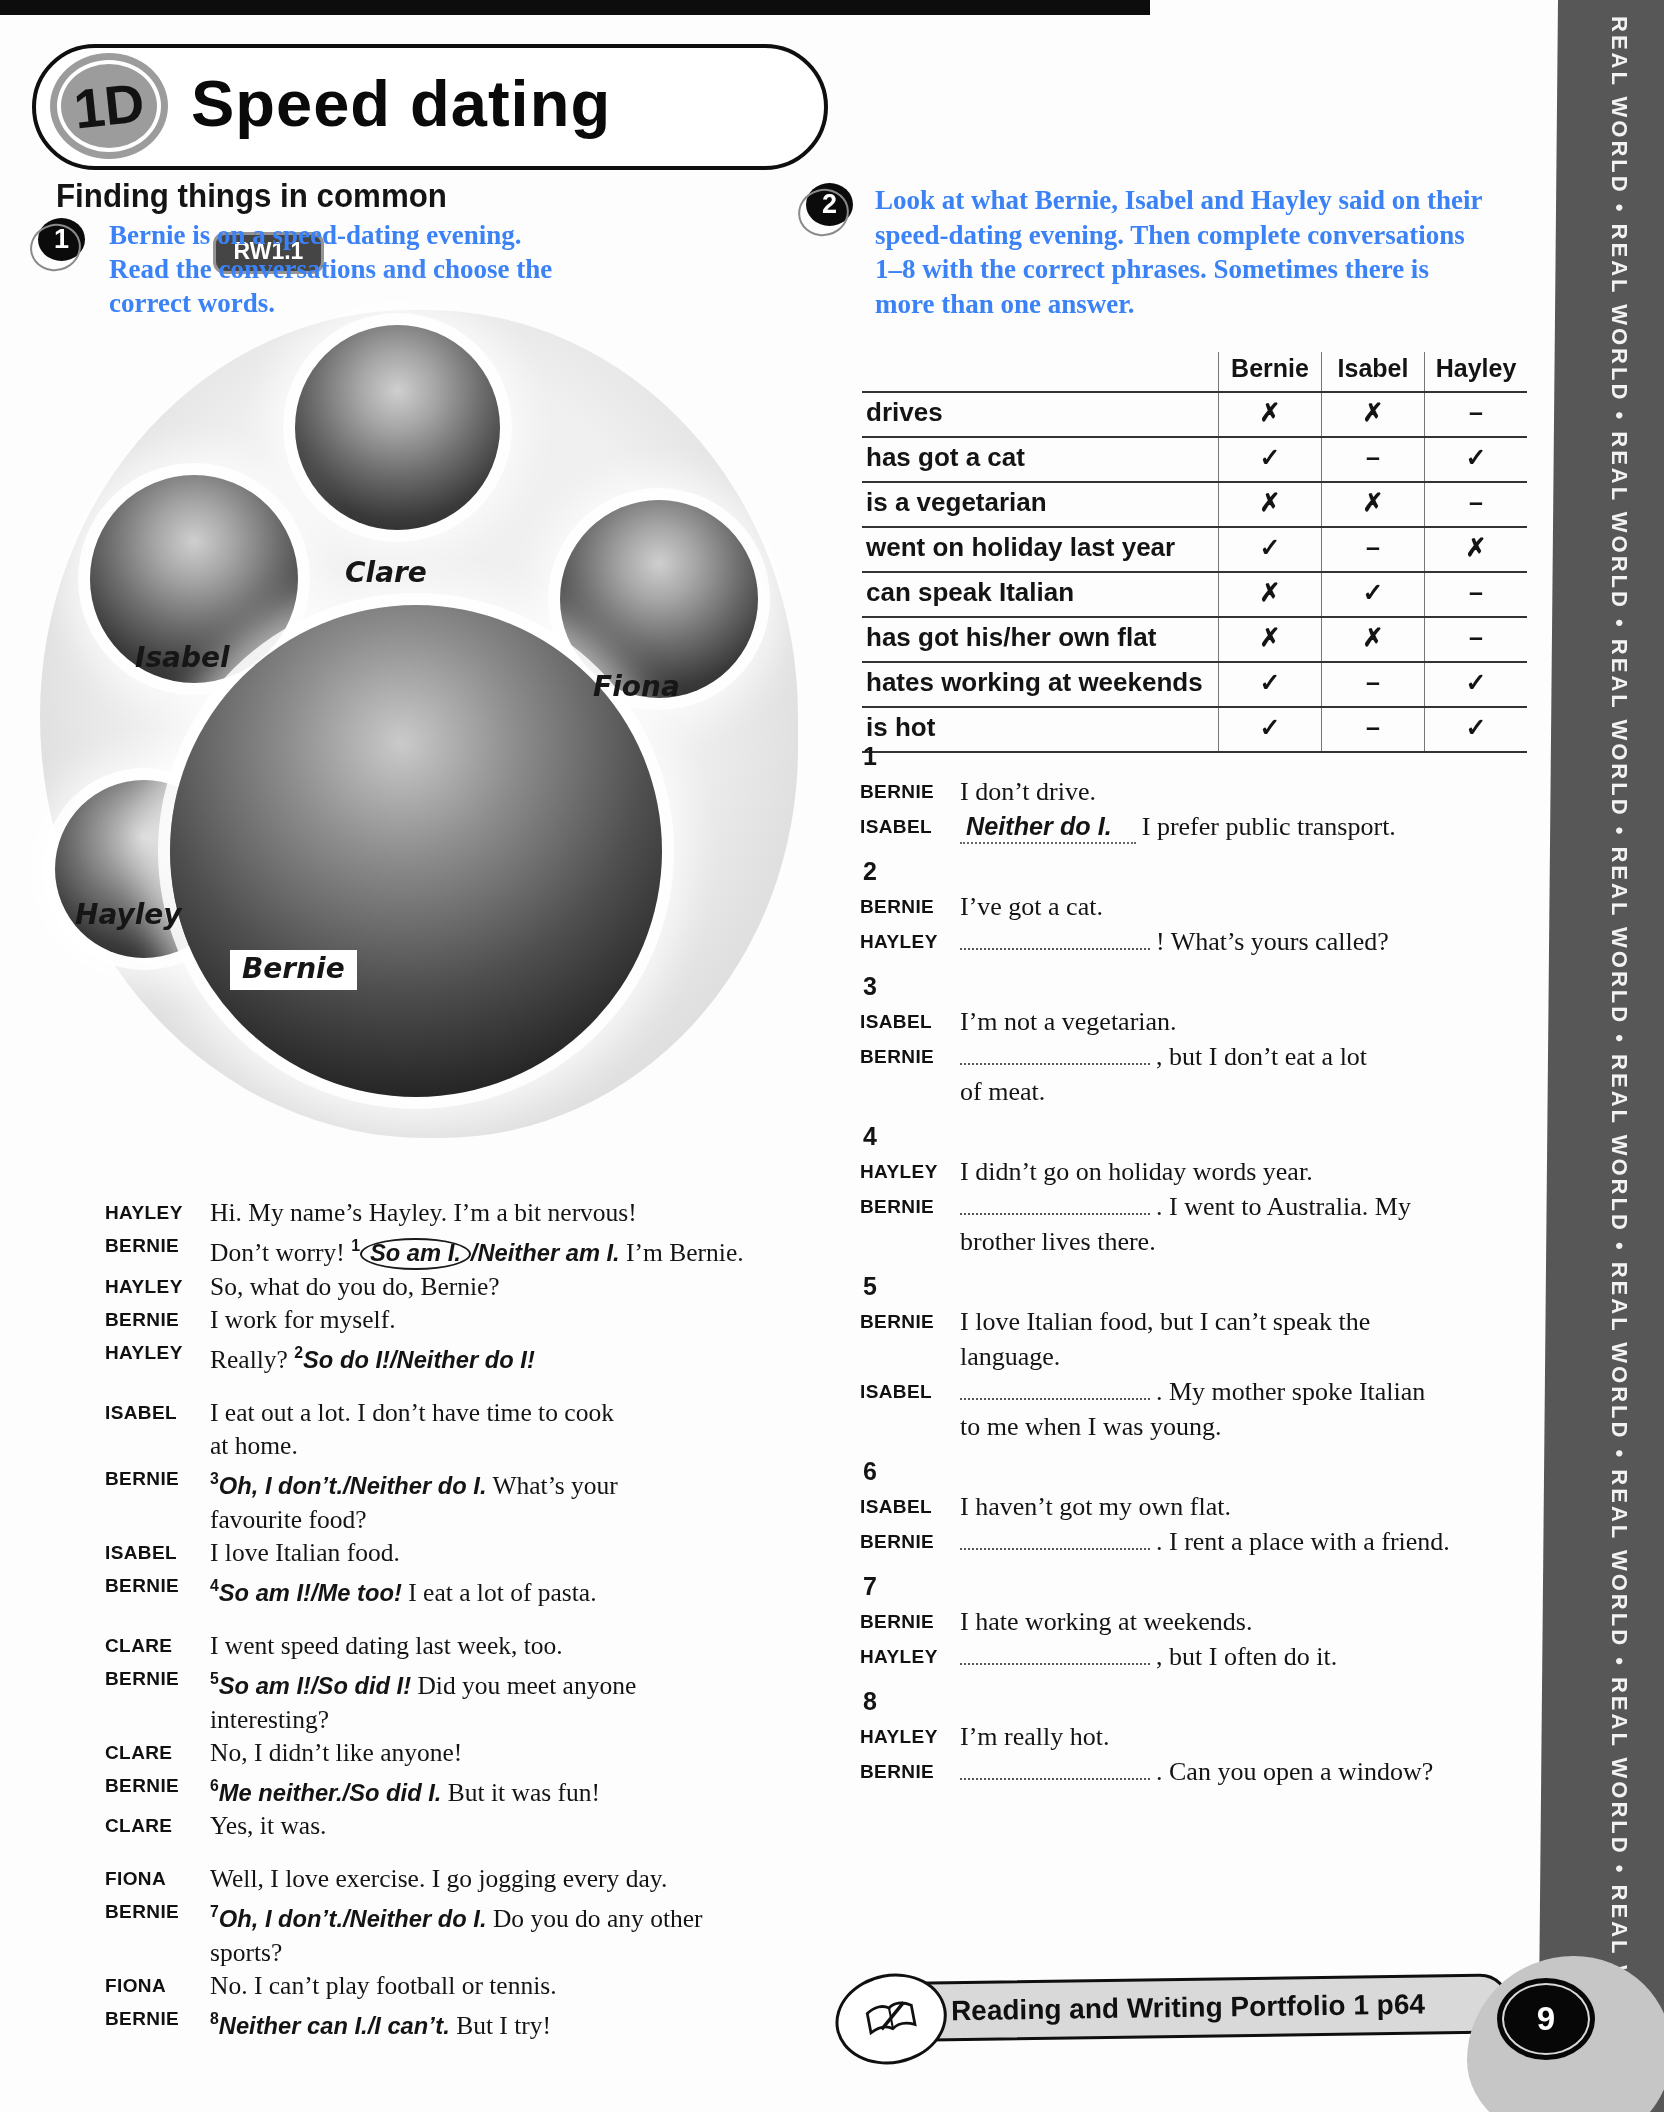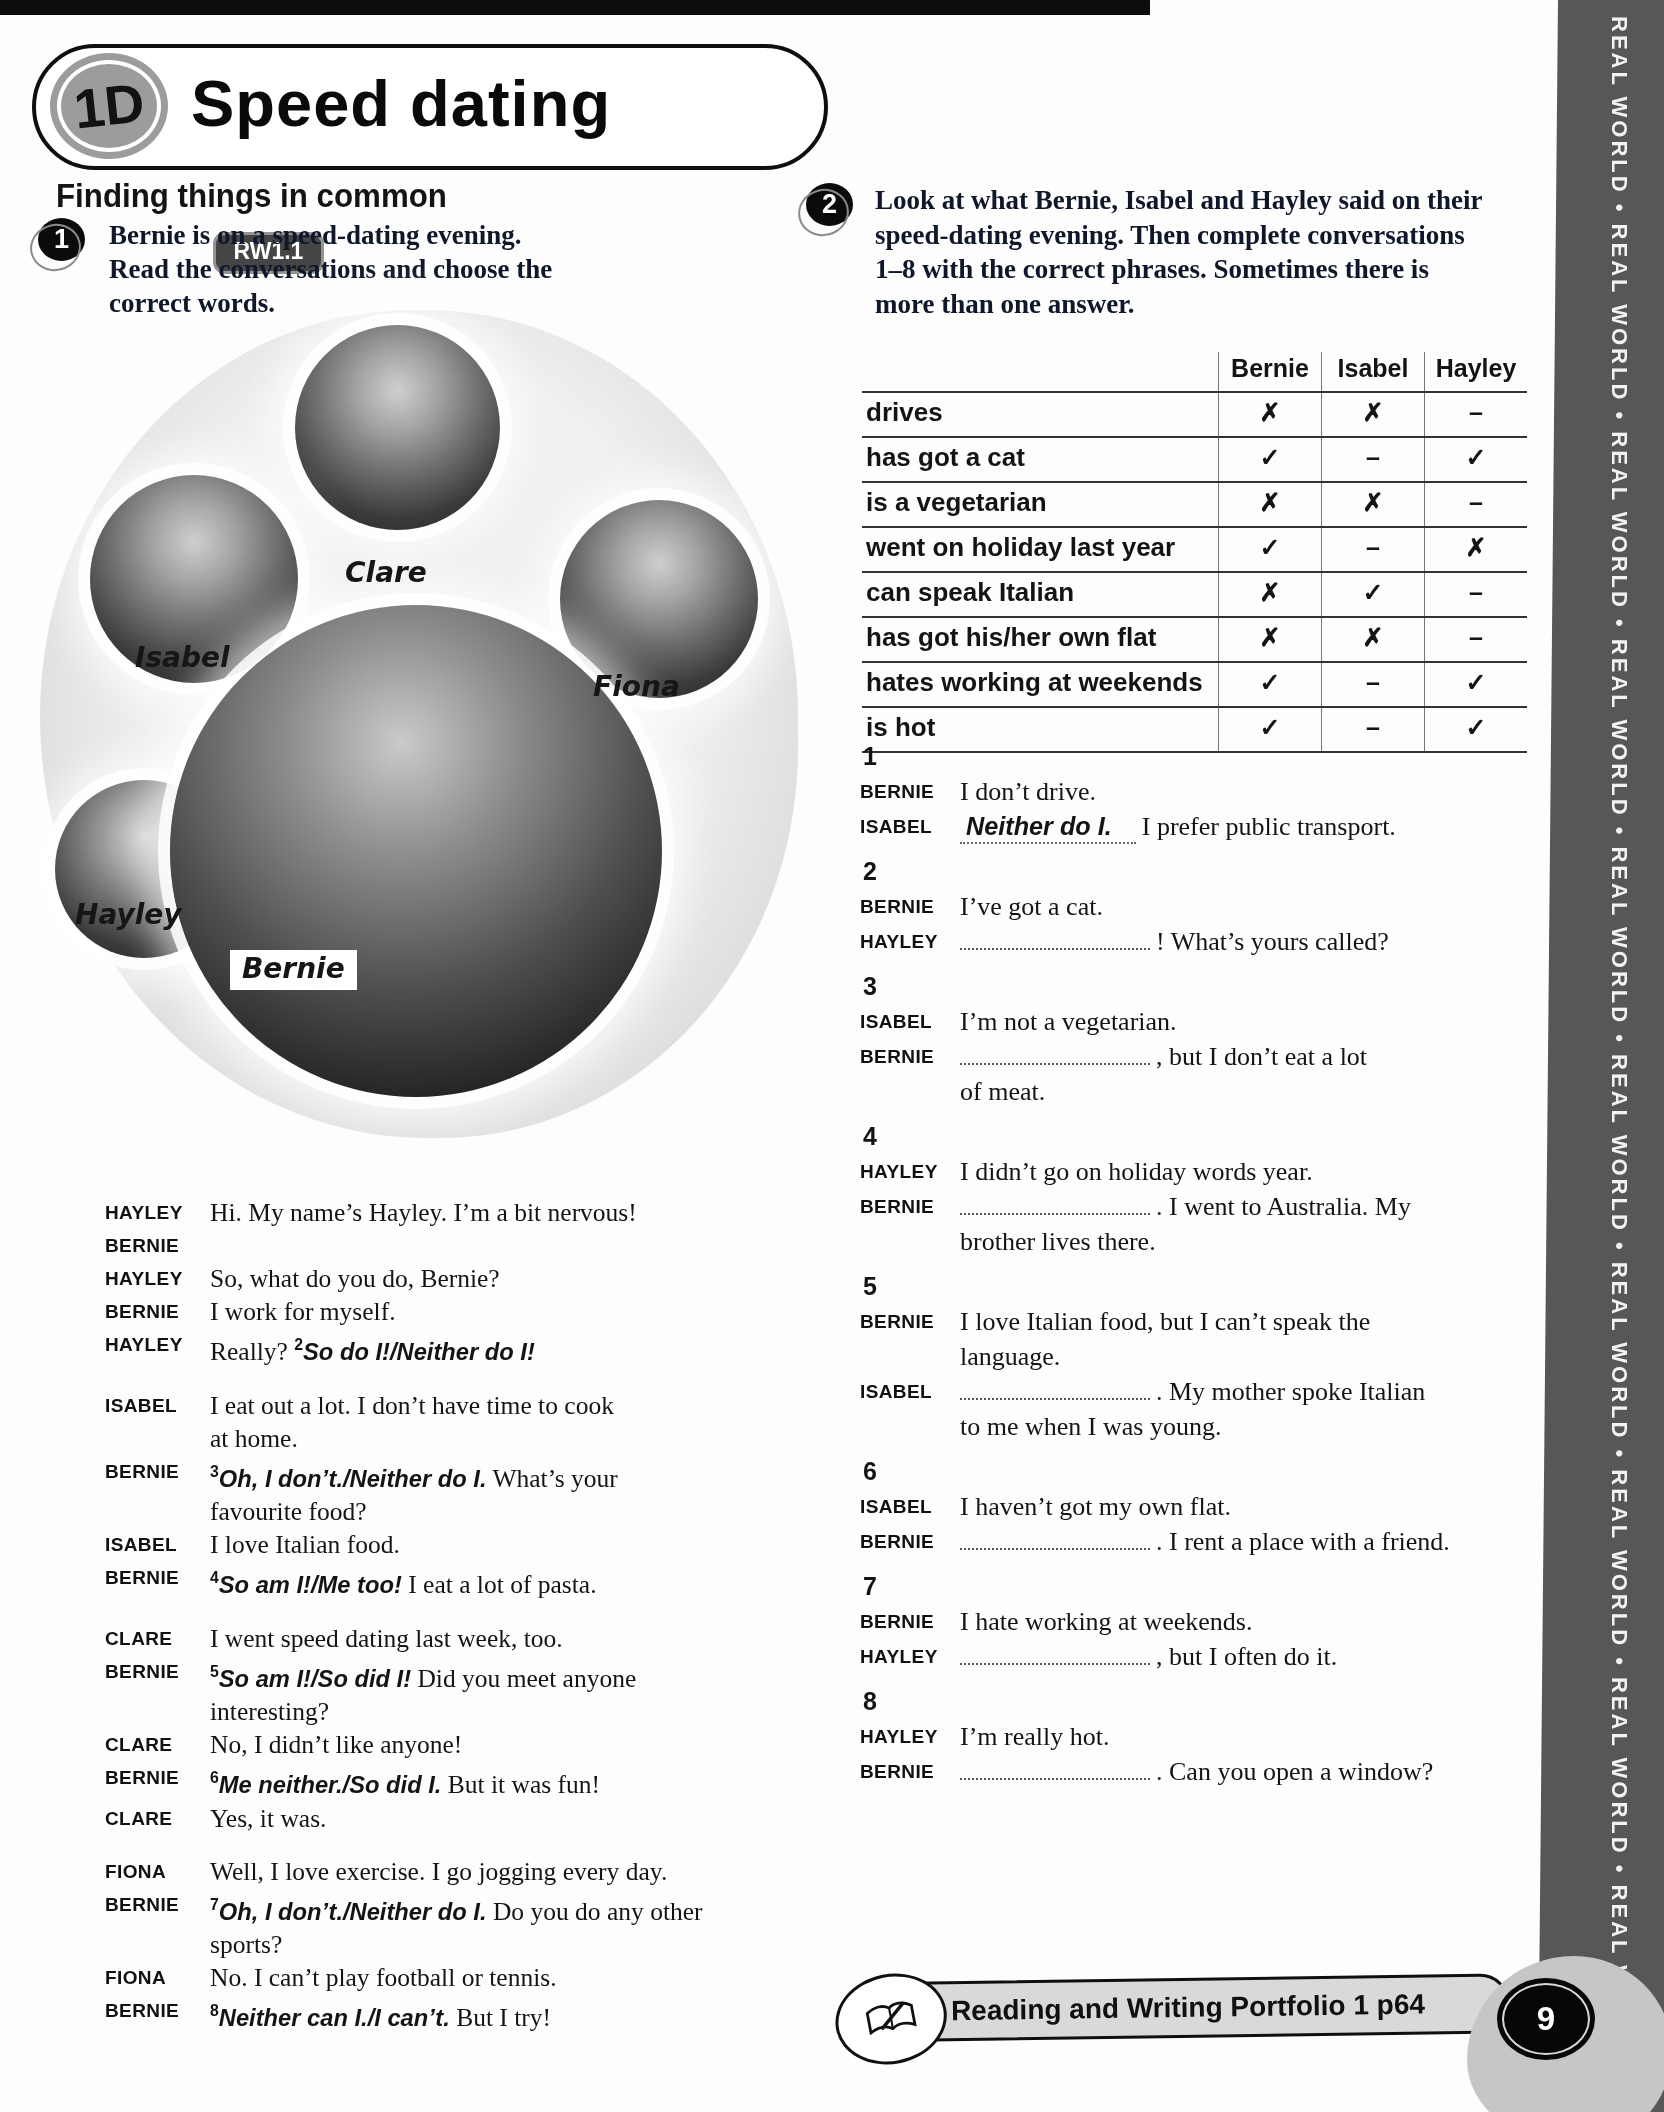--- a/index.html
+++ b/index.html
@@ -43,21 +43,21 @@
             font-size:23px;padding:3px 18px 6px;border-radius:9px;box-shadow:0 0 0 3px #949494;}
 
   
   .ex-num{width:47px;height:43px;background:#0b0b0b;border-radius:50%;color:#fff;
           font-family:"Liberation Sans",sans-serif;font-weight:700;font-size:27px;line-height:43px;
           text-align:center;flex:0 0 auto;position:relative;z-index:0;}
   .ex-num::after{content:"";position:absolute;left:-8px;top:6px;width:100%;height:100%;
                  border:2px solid #8a8a8a;border-radius:50%;transform:rotate(-14deg);z-index:-1;}
   .exercise1{position:absolute;left:38px;top:218px;width:600px;display:flex;gap:24px;}
   .exercise2{position:absolute;left:806px;top:183px;width:712px;display:flex;gap:22px;}
-  .ex-text{font-weight:700;font-size:27px;line-height:34px;color:#0f172a;}
+  .ex-text{font-weight:700;font-size:27px;line-height:34px;color:#3b82f6;}
   .exercise1 .ex-text{width:460px;}
   .exercise2 .ex-text{width:620px;line-height:34.5px;}
 
   
   .collage{position:absolute;left:40px;top:298px;width:760px;height:845px;}
   .collage-bg{position:absolute;left:0;top:12px;width:758px;height:828px;
               border-radius:50% 50% 48% 52%;
               background:radial-gradient(ellipse at 50% 45%,#f0f0f0 50%,#e0e0e0 72%,#cecece 100%);}
   .photo{position:absolute;border-radius:50%;
          background:radial-gradient(circle at 50% 32%,#cfcfcf 0%,#a6a6a6 22%,#6e6e6e 48%,#3a3a3a 74%,#232323 100%);
@@ -164,20 +164,21 @@
   </div>
 
   <div class="dialogue">
       <div class="dlg-group">
         <div class="dlg-line">
           <span class="spk">HAYLEY</span>
           <span class="dlg-text"><span>Hi. My name’s Hayley. I’m a bit nervous!</span></span>
         </div>
         <div class="dlg-line">
           <span class="spk">BERNIE</span>
+          <span class="dlg-text"><span>Don’t worry! </span><span class="seg-sup">1</span><span class="seg-circled">So am I.</span><span class="seg-choice">/Neither am I.</span><span> I’m Bernie.</span></span>
         </div>
         <div class="dlg-line">
           <span class="spk">HAYLEY</span>
           <span class="dlg-text"><span>So, what do you do, Bernie?</span></span>
         </div>
         <div class="dlg-line">
           <span class="spk">BERNIE</span>
           <span class="dlg-text"><span>I work for myself.</span></span>
         </div>
         <div class="dlg-line">

